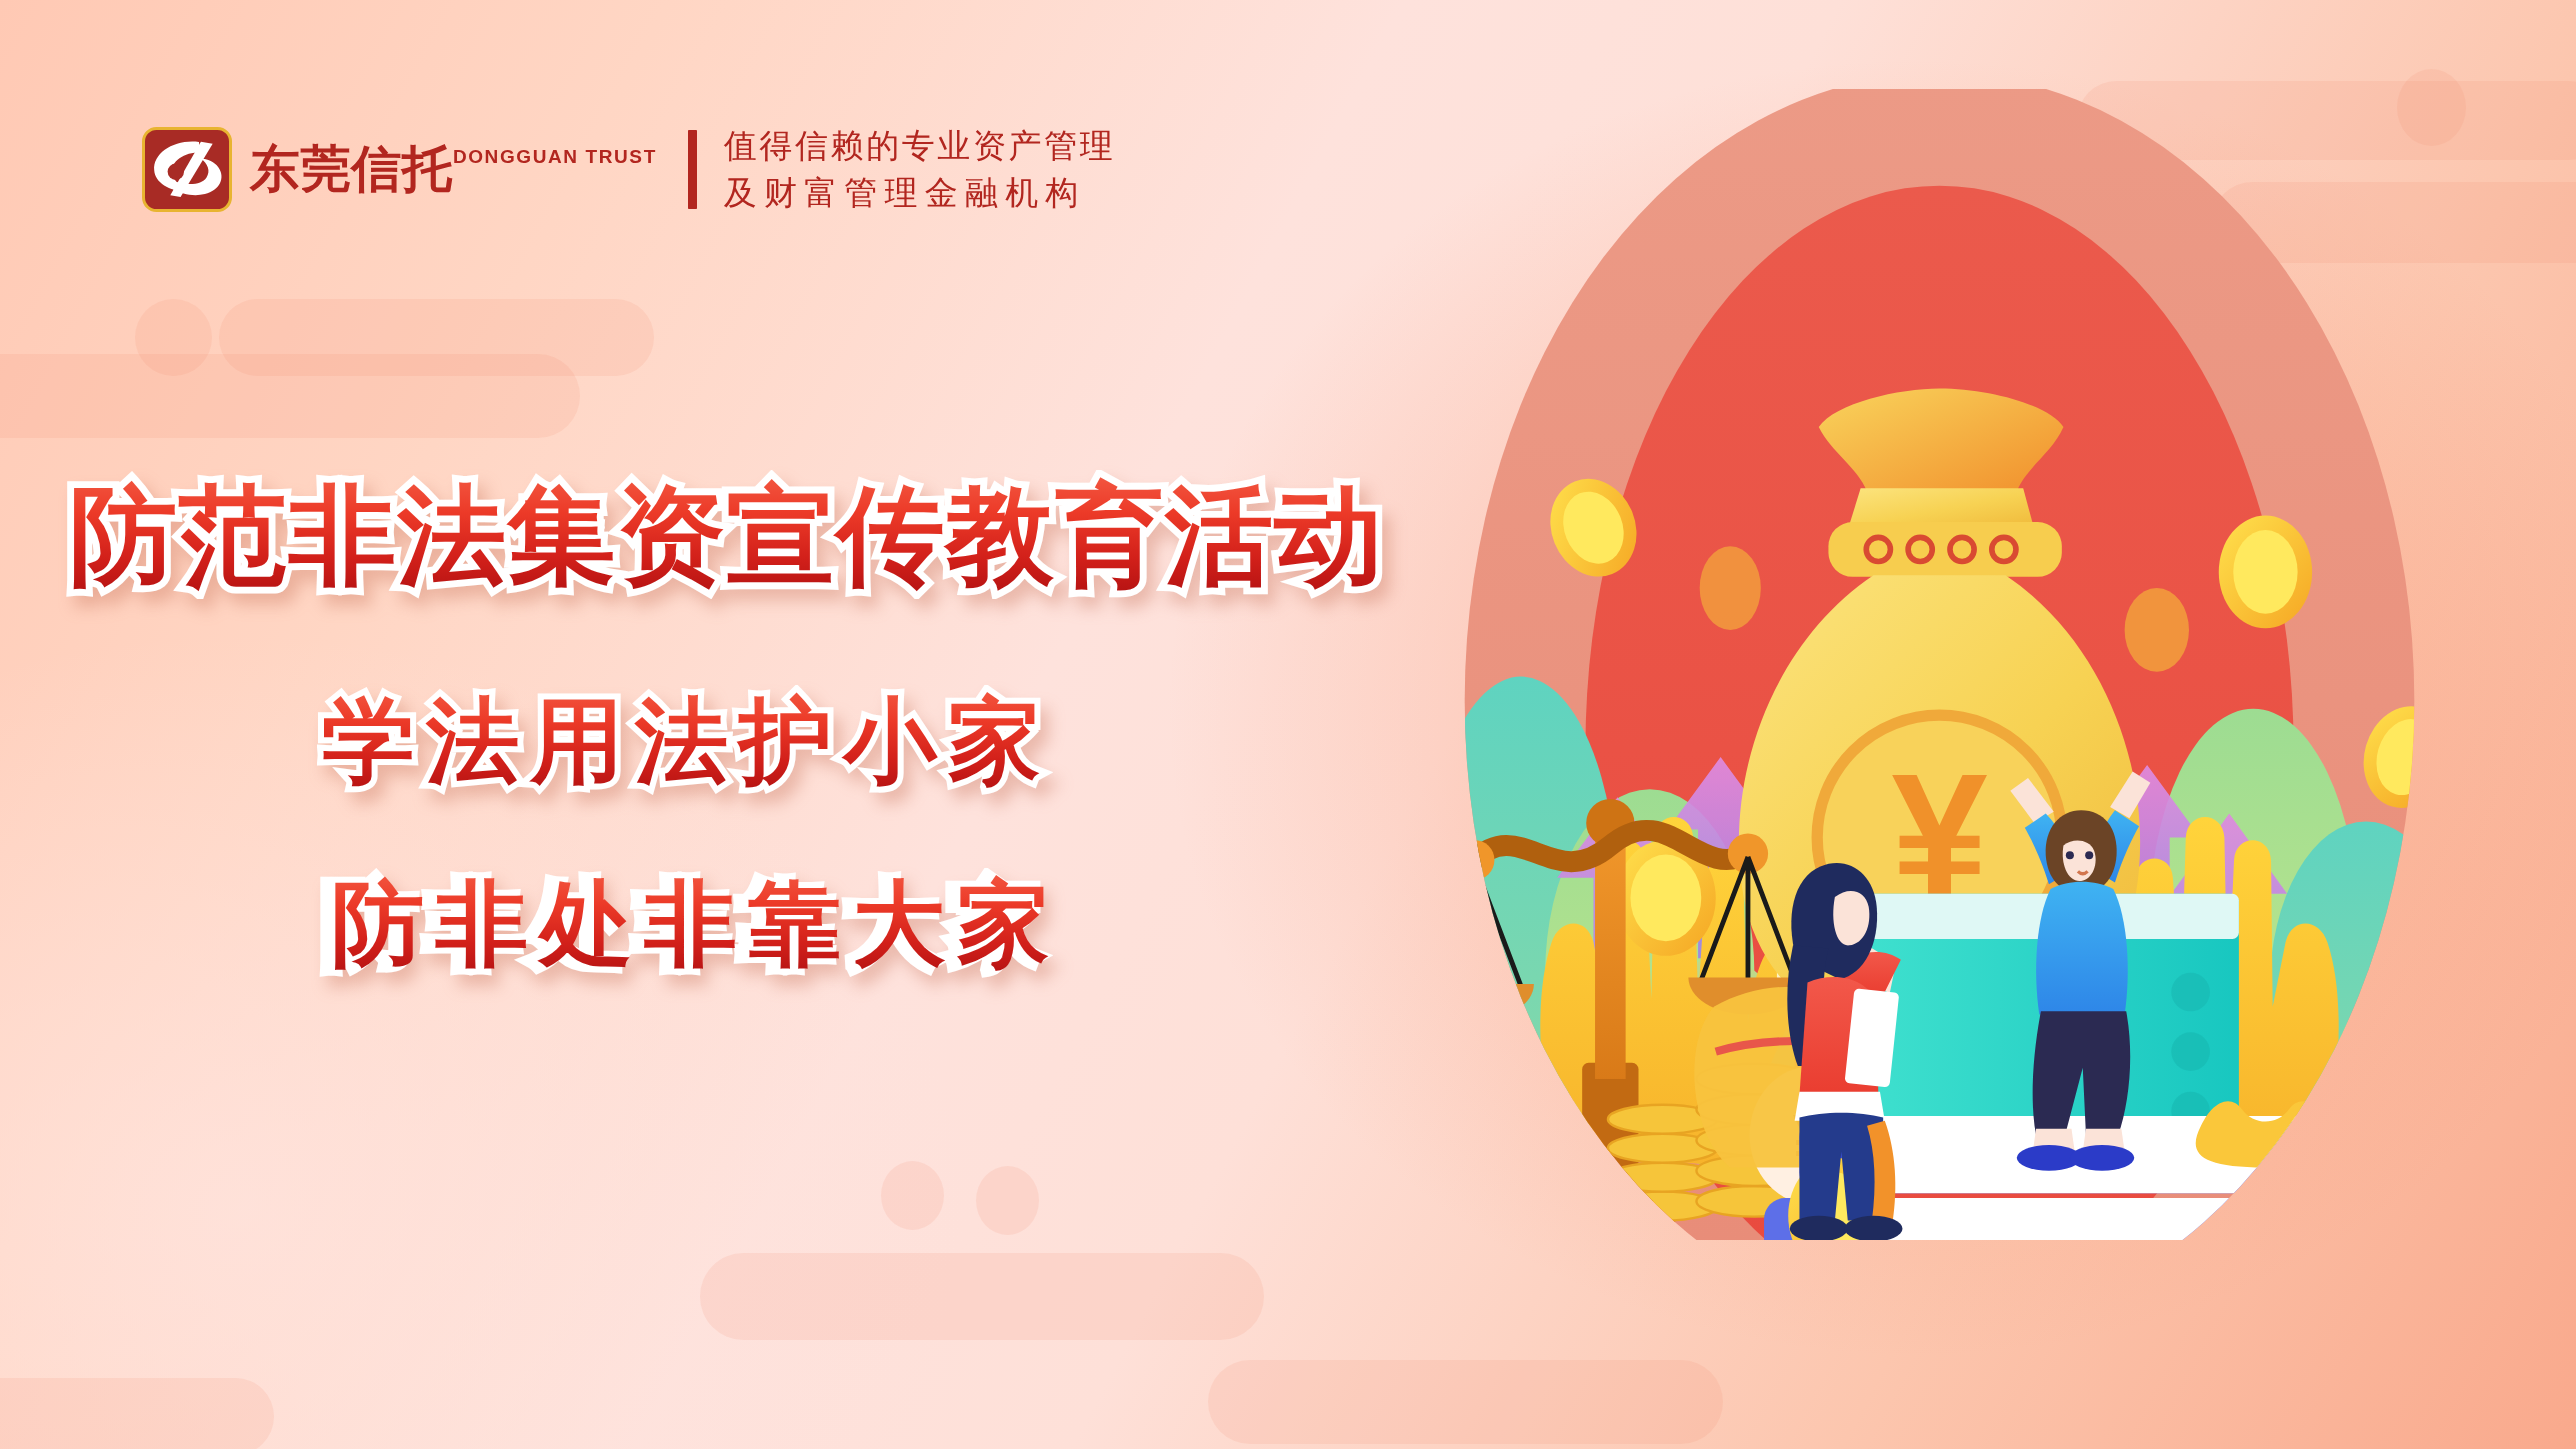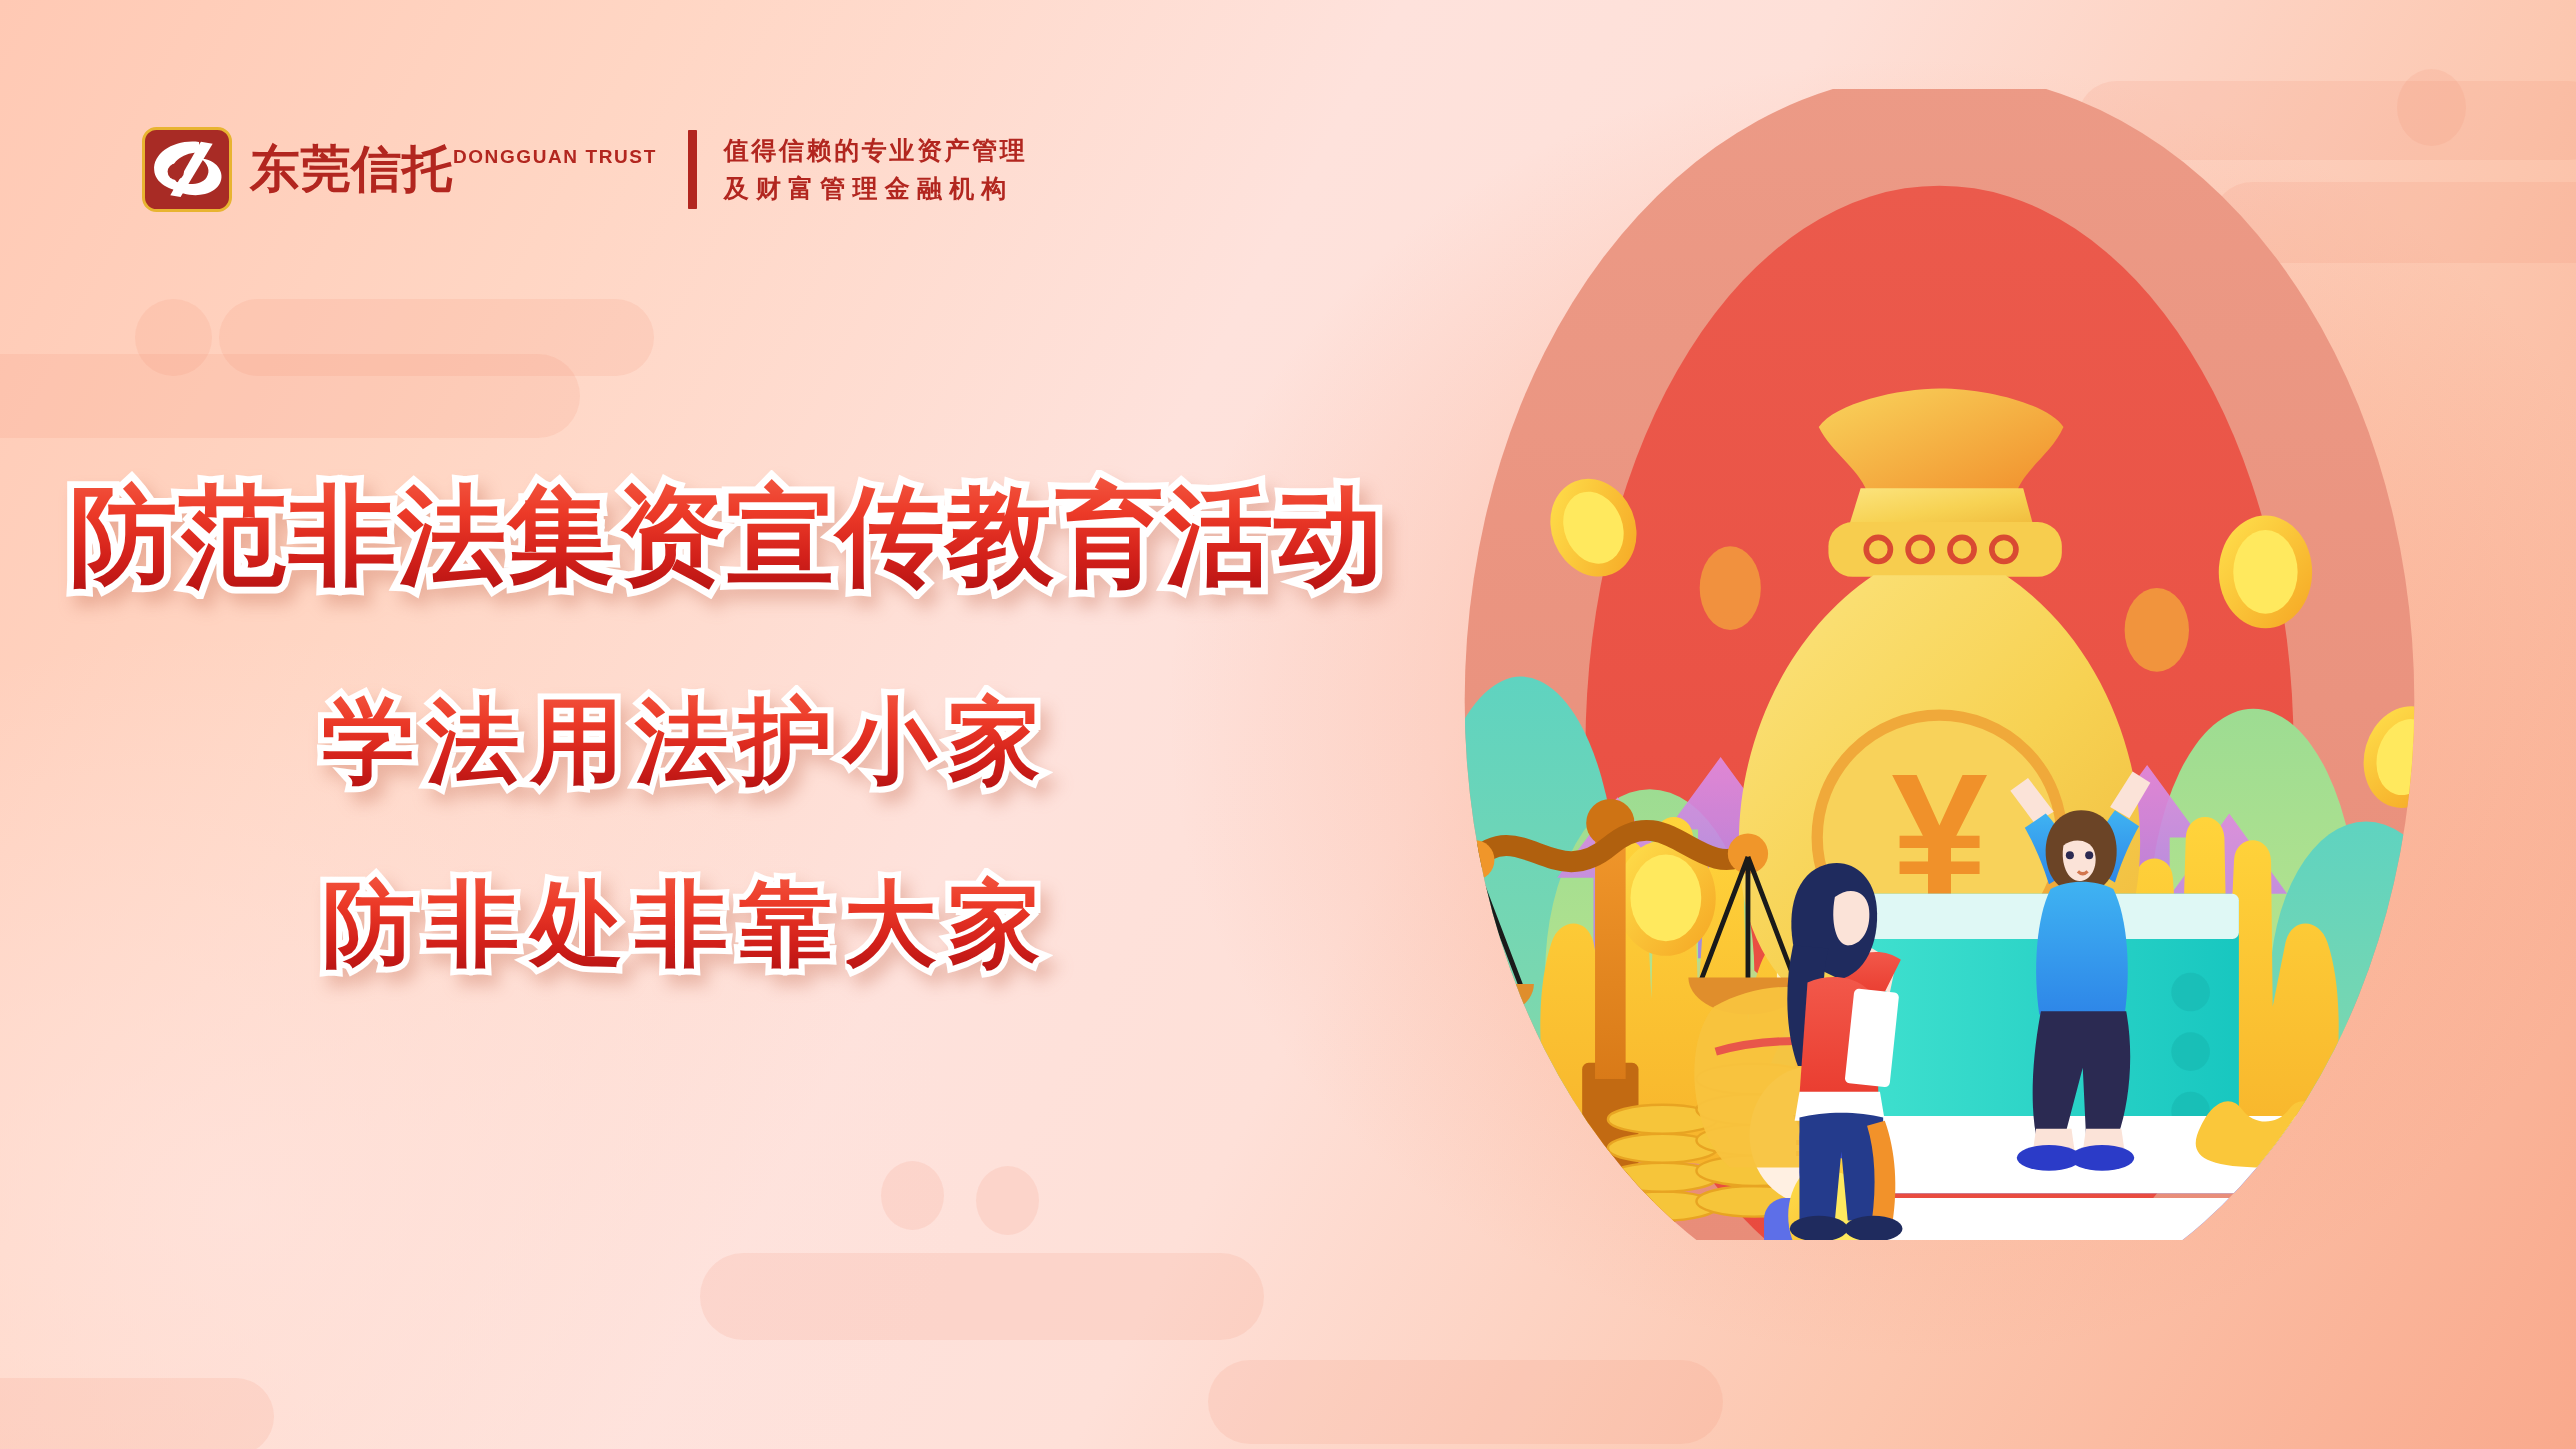--- a/index.html
+++ b/index.html
@@ -61,21 +61,21 @@
   .logo-en {
     font-size:19px; font-weight:700; color:#B2261F;
     letter-spacing:1.6px; line-height:1.1; margin-top:3.2px;
   }
   .logo-divider {
     width:8.9px; height:79px; background:#B2261F;
     margin-left:31px; margin-right:27px; flex:none; border-radius:0.8px;
   }
   .tagline { display:flex; flex-direction:column; gap:9.7px; }
   .tagline-line {
-    font-size:25px; font-weight:700; color:#B2261F;
+    font-size:33px; font-weight:400; color:#B2261F;
     letter-spacing:2.6px; line-height:1.15; white-space:nowrap;
   }
   .tagline-line.spaced { letter-spacing:7.2px; }
 
   
   #headline { position:absolute; left:0; top:483px; width:1417px; }
   .hl {
     font-weight:900;
     line-height:1.0;
     white-space:nowrap;
@@ -91,21 +91,21 @@
   .hl .stroke {
     position:absolute; left:0; top:0;
     color:#FFFFFF; z-index:2;
     -webkit-text-stroke:13.7px #FFFFFF;
     text-stroke:13.7px #FFFFFF;
     paint-order:stroke fill;
     filter:drop-shadow(8px 11.3px 8px rgba(196,105,80,.34));
   }
   .hl-1 { font-size:108px; letter-spacing:1.6px; margin-left:69px; }
   .hl-2 { font-size:93px; letter-spacing:11.3px; margin-left:322px; margin-top:104px; }
-  .hl-3 { font-size:93px; letter-spacing:11.3px; margin-left:322px; margin-top:90px; }
+  .hl-3 { font-size:93px; letter-spacing:11.3px; margin-left:322px; margin-top:90px;padding-left:9px; }
   .hl-2 .stroke, .hl-3 .stroke { -webkit-text-stroke-width:12px; }
 
   
   #illus { position:absolute; left:1352px; top:89px; width:1175px; height:1151px; }
   #illus svg { width:100%; height:100%; display:block; }
 </style>
 </head>
 <body>
 
 <div id="poster">

